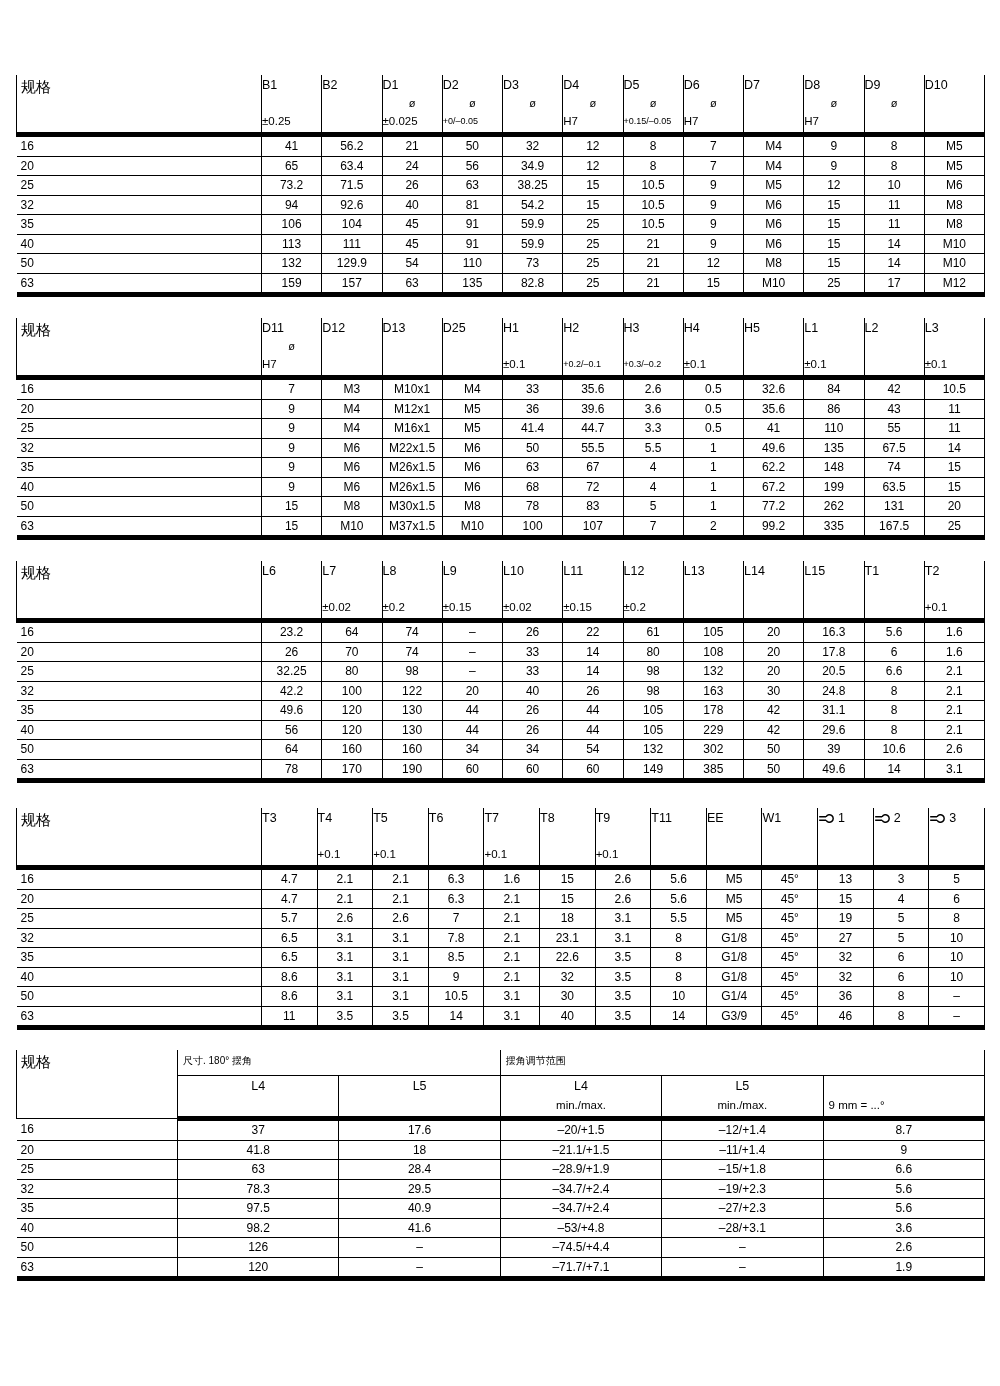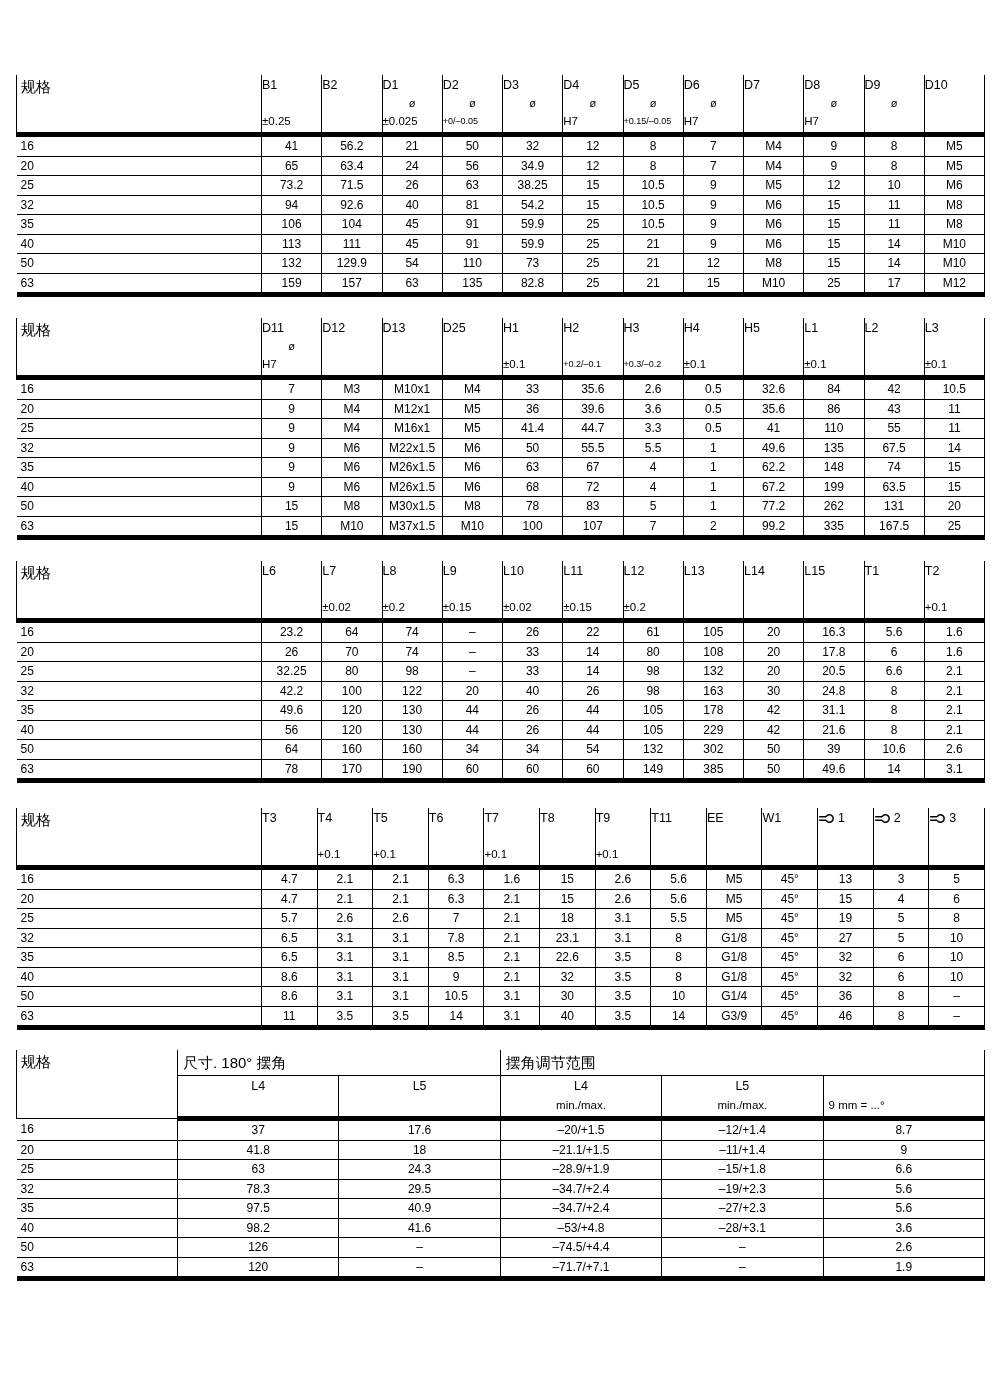--- a/index.html
+++ b/index.html
@@ -21,21 +21,21 @@
   .hl{font-size:12.5px;text-align:left;min-height:15px;line-height:14px;}
   .hs{font-size:11px;text-align:center;min-height:14px;line-height:13px;}
   .ht{font-size:11.5px;text-align:left;min-height:14px;line-height:13px;}
   .ht.small{font-size:9px;}
   .spec-label{font-size:15px;text-align:left;padding:3px 0 0 4px;}
 
   
   .t5 thead tr.groups th{border-bottom:1px solid #000;height:25px;vertical-align:top;}
   .t5 thead tr.subs th{border-bottom:5px solid #000;height:40px;vertical-align:top;}
   .t5 thead th.rowspanspec{border-bottom:5px solid #000;vertical-align:top;}
-  .gl{font-size:15px;text-align:left;padding:4px 0 0 5px;white-space:nowrap;}
+  .gl{font-size:10px;text-align:left;padding:4px 0 0 5px;white-space:nowrap;}
   .hstack2{display:flex;flex-direction:column;justify-content:space-between;height:34px;padding:3px 0;}
   .h2l{font-size:12.5px;text-align:center;min-height:14px;}
   .h2s{font-size:11.5px;text-align:center;min-height:14px;}
   .h2s.left{text-align:left;padding-left:5px;}
 
   .wrench-wrap{display:inline-flex;align-items:center;justify-content:center;gap:3px;}
   .wrench-wrap svg{display:block;}
 </style>
 </head>
 <body>
@@ -688,21 +688,21 @@
           <td class="speccol">40</td>
           <td>56</td>
           <td>120</td>
           <td>130</td>
           <td>44</td>
           <td>26</td>
           <td>44</td>
           <td>105</td>
           <td>229</td>
           <td>42</td>
-          <td>21.6</td>
+          <td>29.6</td>
           <td>8</td>
           <td>2.1</td>
         </tr>
         <tr>
           <td class="speccol">50</td>
           <td>64</td>
           <td>160</td>
           <td>160</td>
           <td>34</td>
           <td>34</td>
@@ -1059,21 +1059,21 @@
           <td class="speccol">20</td>
           <td>41.8</td>
           <td>18</td>
           <td>–21.1/+1.5</td>
           <td>–11/+1.4</td>
           <td>9</td>
         </tr>
         <tr>
           <td class="speccol">25</td>
           <td>63</td>
-          <td>24.3</td>
+          <td>28.4</td>
           <td>–28.9/+1.9</td>
           <td>–15/+1.8</td>
           <td>6.6</td>
         </tr>
         <tr>
           <td class="speccol">32</td>
           <td>78.3</td>
           <td>29.5</td>
           <td>–34.7/+2.4</td>
           <td>–19/+2.3</td>

